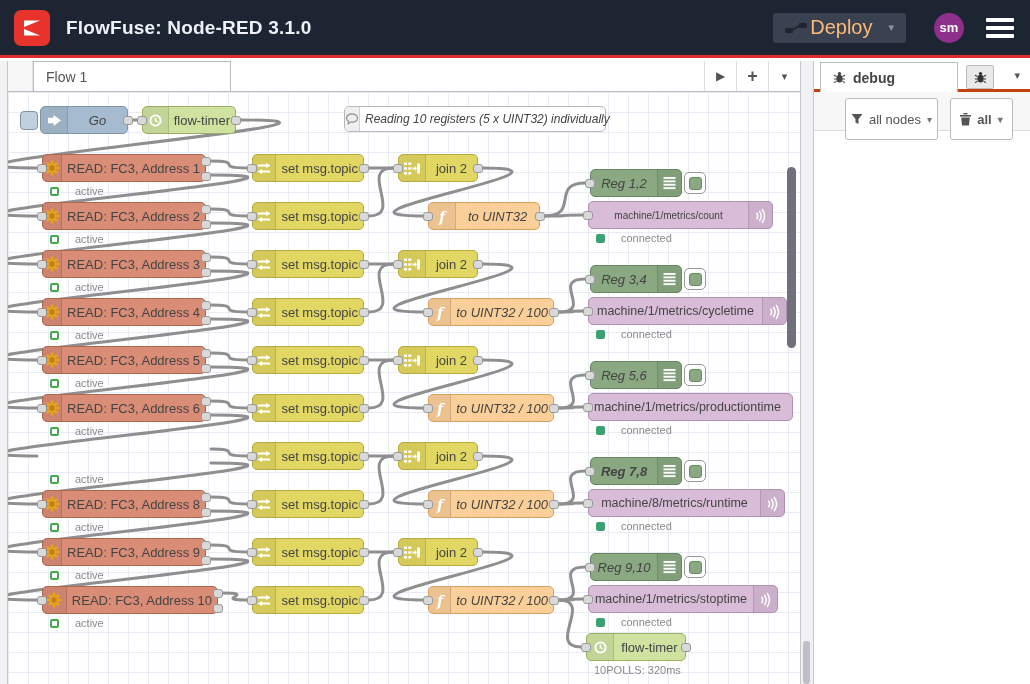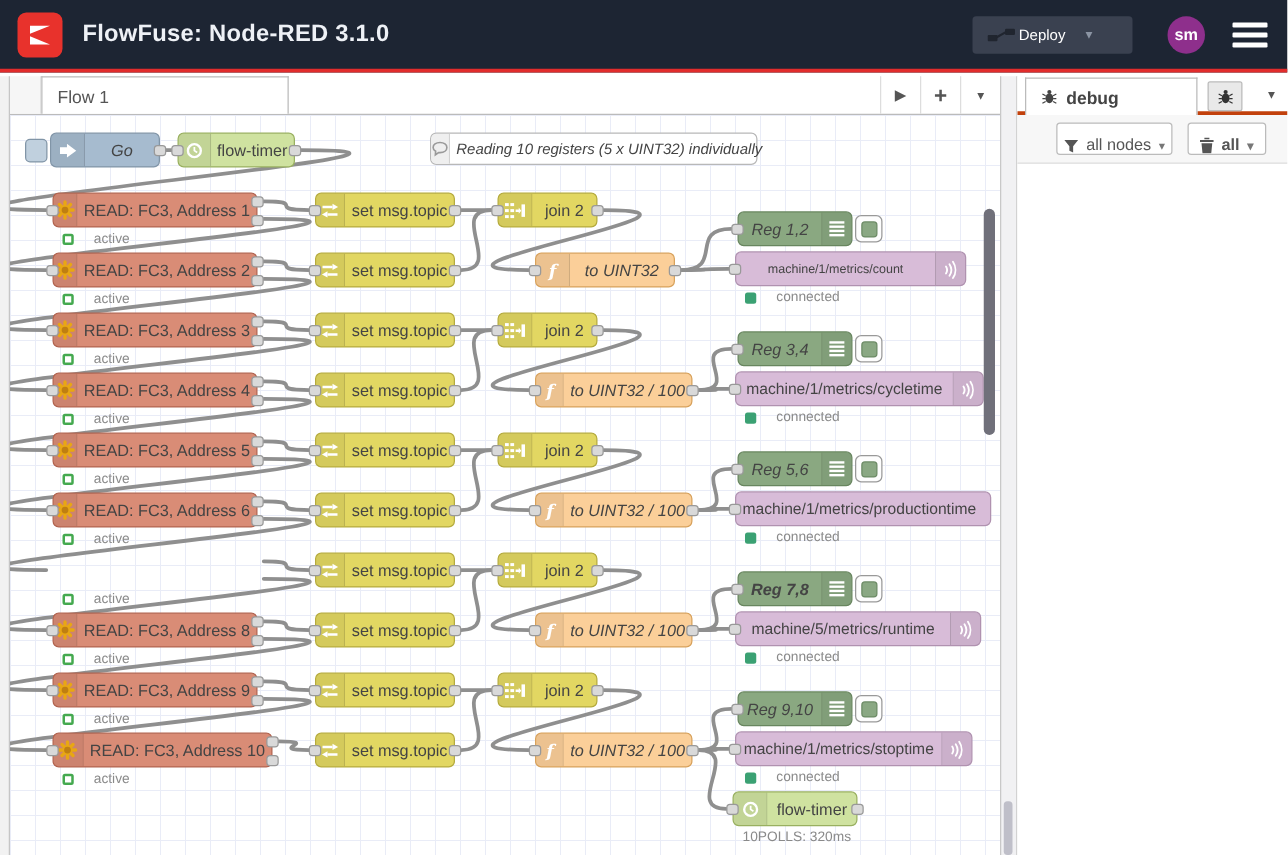--- a/index.html
+++ b/index.html
@@ -10,21 +10,21 @@
   
   .header { position:absolute; left:0; top:0; width:100%; height:58px;
             background:#1d2533; border-bottom:3px solid #e12c2c;
             display:flex; align-items:center; }
   .logo { width:36px; height:36px; margin-left:14px; background:#e8322c;
           border-radius:7px; display:flex; align-items:center; justify-content:center; }
   .app-title { color:#eef1f6; font-size:19px; font-weight:bold; margin-left:16px; letter-spacing:.2px; }
   .header-spacer { flex:1; }
   .deploy-btn { height:30px; min-width:128px; background:#3a4150; border-radius:3px;
                 display:flex; align-items:center; padding:0 12px; cursor:pointer; }
-  .deploy-label { color:#ffffff; font-size:12px; margin-left:3px; }
+  .deploy-label { color:#fdba74; font-size:20px; margin-left:3px; }
   .deploy-chevron { color:#8b94a3; font-size:11px; margin-left:16px; }
   .avatar { width:30px; height:30px; border-radius:50%; background:#8e2f8c; color:#fff;
             font-size:13px; font-weight:bold; display:flex; align-items:center;
             justify-content:center; margin-left:28px; cursor:pointer; }
   .hamburger { width:28px; margin-left:22px; margin-right:16px; cursor:pointer; }
   .hamburger div { height:4px; background:#fff; border-radius:1px; margin:4px 0; }
 
   
   .left-strip { position:absolute; left:0; top:61px; width:8px; height:623px;
                 background:#f2f2f2; border-right:1px solid #c6c6c6; }
@@ -84,22 +84,22 @@
   .sidebar { position:absolute; left:814px; top:61px; width:216px; height:623px; background:#fff; }
   .sb-tabs { position:relative; height:31px; background:#fff; border-bottom:3px solid #c2410c; }
   .sb-tab { position:absolute; left:6px; top:1px; width:138px; height:30px; background:#fff;
             border:1px solid #bbb; border-bottom:none; display:flex; align-items:center;
             gap:7px; padding-left:12px; font-size:14px; font-weight:bold; color:#444; cursor:pointer; }
   .sb-bug-btn { position:absolute; right:36px; top:4px; width:28px; height:24px; background:#e9e9e9;
                 border:1px solid #bbb; border-radius:2px; display:flex; align-items:center;
                 justify-content:center; cursor:pointer; }
   .sb-chevron { position:absolute; right:10px; top:8px; color:#555; font-size:11px; cursor:pointer; }
   .sb-toolbar { height:39px; background:#f7f7f7; border-bottom:1px solid #ddd; position:relative; }
-  .sb-btn { position:absolute; top:6px; height:26px; background:#fff; border:1px solid #bbb;
-            border-radius:3px; display:flex; align-items:flex-end; justify-content:center;
+  .sb-btn { position:absolute; top:6px; height:42px; background:#fff; border:1px solid #bbb;
+            border-radius:3px; display:flex; align-items:center; justify-content:center;
             gap:6px; font-size:13px; color:#555; cursor:pointer; }
   .sb-btn .chev { font-size:10px; color:#777; }
   .sb-body { height:553px; background:#fff; }
 </style>
 </head>
 <body>
 
 <div class="app">
 
   <div class="header">
@@ -782,21 +782,21 @@
             </g>
           </svg>
         </div>
         <div class="port port-in"></div>
       </div>
       <div class="status" style="left: 588px; top: 332px;">
         <span class="sq dotf"></span>
         <span>connected</span>
       </div>
       <div class="node type-mqtt" style="left: 580px; top: 397px; width: 197px; background: rgb(216, 188, 216); border-color: rgb(176, 146, 176);">
-        <span class="label" style="font-size: 12.5px;">machine/5/metrics/runtime</span>
+        <span class="label" style="font-size: 12.5px;">machine/8/metrics/runtime</span>
         <div class="icon-sec right">
           <svg width="13" height="17" viewBox="0 0 14 17">
             <g stroke="#fff" fill="none" stroke-width="1.6" stroke-linecap="round">
               <path d="M3 6 a5.5 5.5 0 0 1 0 6"></path>
               <path d="M6 4 a9 9 0 0 1 0 10"></path>
               <path d="M9 2 a12.5 12.5 0 0 1 0 14"></path>
             </g>
           </svg>
         </div>
         <div class="port port-in"></div>

